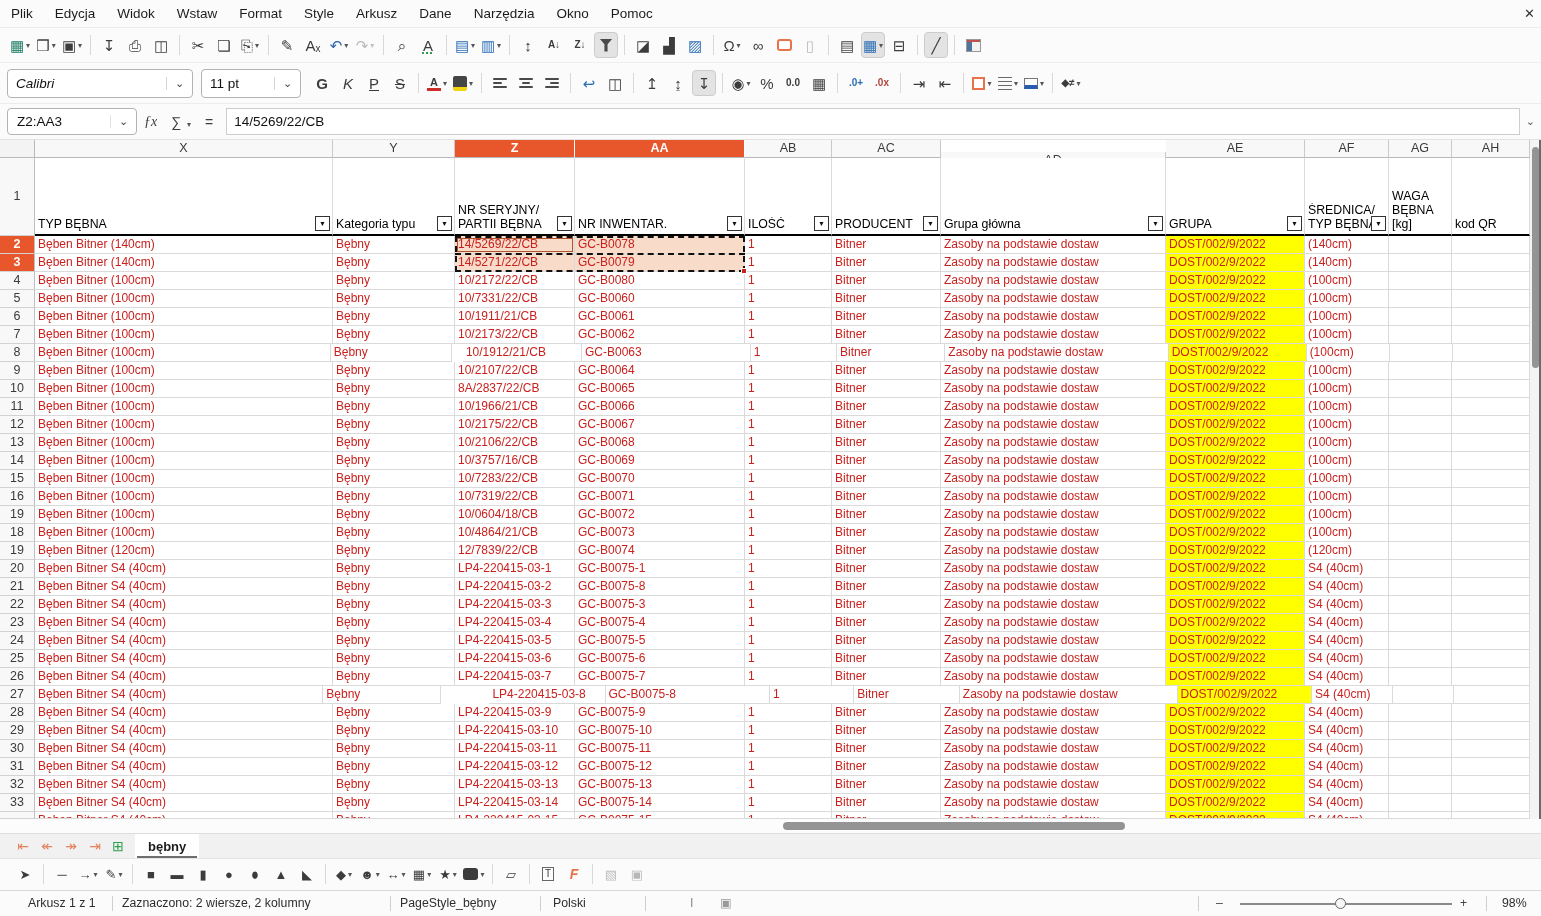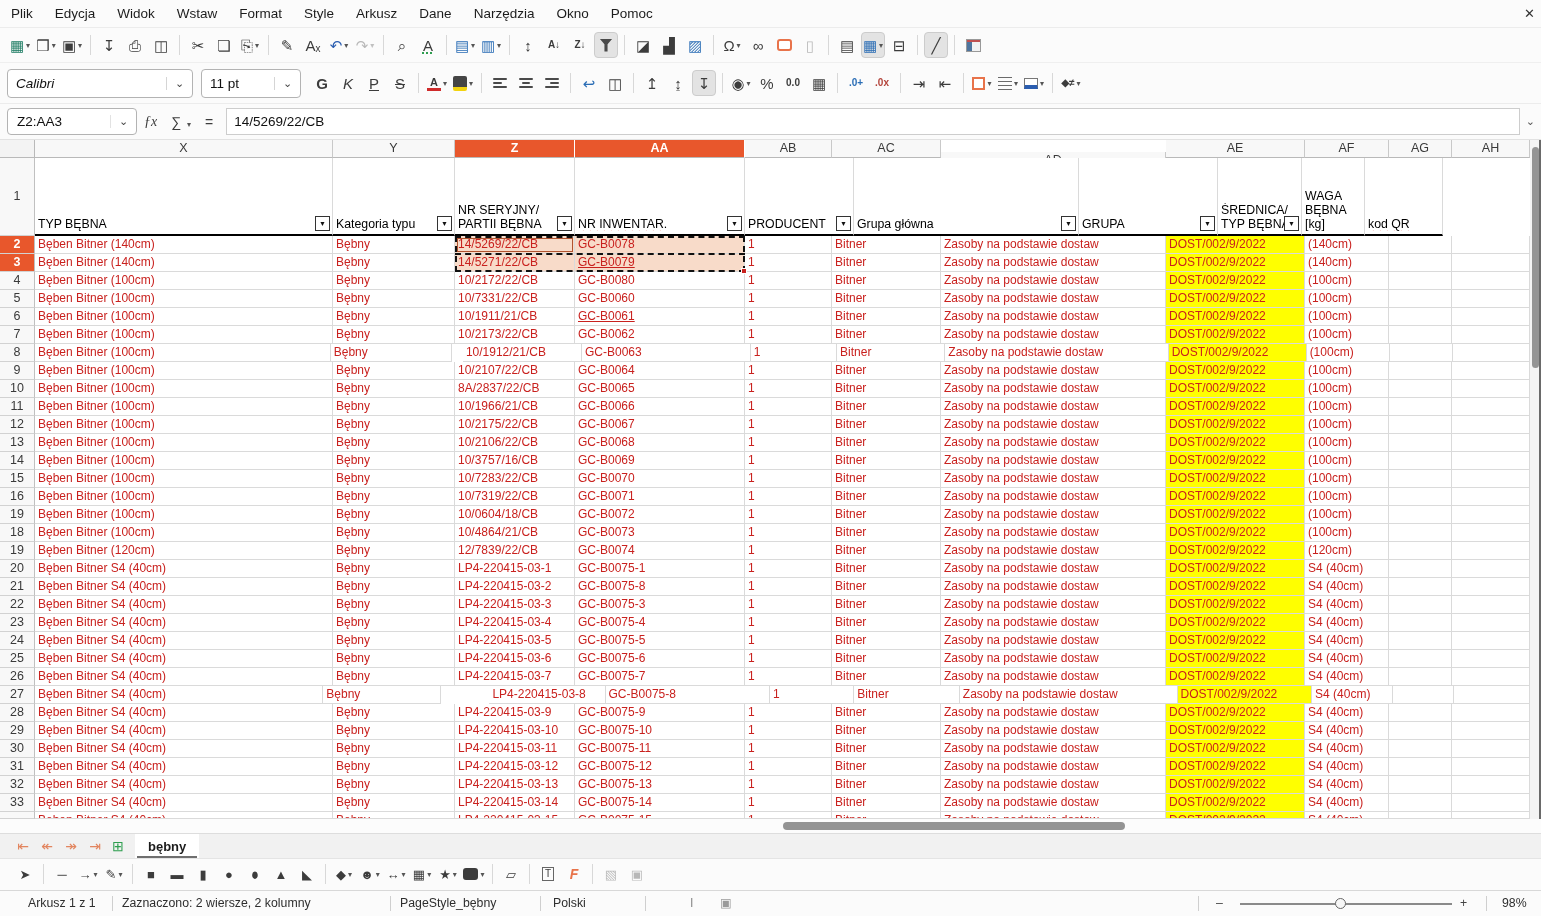--- a/index.html
+++ b/index.html
@@ -429,20 +429,24 @@
           </div>
           <div class="hcell" style="width: 120px;">
             <div class="hline">NR SERYJNY/</div>
             <div class="hline">PARTII BĘBNA</div>
             <span class="filterbtn">▼</span>
           </div>
           <div class="hcell" style="width: 170px;">
             <div class="hline misspell">NR INWENTAR.</div>
             <span class="filterbtn">▼</span>
           </div>
+          <div class="hcell" style="width: 87px;">
+            <div class="hline">ILOŚĆ</div>
+            <span class="filterbtn">▼</span>
+          </div>
           <div class="hcell" style="width: 109px;">
             <div class="hline">PRODUCENT</div>
             <span class="filterbtn">▼</span>
           </div>
           <div class="hcell" style="width: 225px;">
             <div class="hline">Grupa główna</div>
             <span class="filterbtn">▼</span>
           </div>
           <div class="hcell" style="width: 139px;">
             <div class="hline">GRUPA</div>
@@ -474,21 +478,21 @@
           <div class="cell yellow" style="width: 139px;">DOST/002/9/2022</div>
           <div class="cell" style="width: 84px;">(140cm)</div>
           <div class="cell" style="width: 63px;"></div>
           <div class="cell" style="width: 78px;"></div>
         </div>
         <div class="row">
           <div class="gut selhdr">3</div>
           <div class="cell" style="width: 298px;">Bęben Bitner (140cm)</div>
           <div class="cell" style="width: 122px;">Bębny</div>
           <div class="cell selcell" style="width: 120px;">14/5271/22/CB</div>
-          <div class="cell selcell" style="width: 170px; text-decoration: underline;">GC-B0079</div>
+          <div class="cell selcell" style="width: 170px;">GC-B0079</div>
           <div class="cell" style="width: 87px;">1</div>
           <div class="cell" style="width: 109px;">Bitner</div>
           <div class="cell" style="width: 225px;">Zasoby na podstawie dostaw</div>
           <div class="cell yellow" style="width: 139px;">DOST/002/9/2022</div>
           <div class="cell" style="width: 84px;">(140cm)</div>
           <div class="cell" style="width: 63px;"></div>
           <div class="cell" style="width: 78px;"></div>
         </div>
         <div class="row">
           <div class="gut">4</div>
@@ -516,21 +520,21 @@
           <div class="cell yellow" style="width: 139px;">DOST/002/9/2022</div>
           <div class="cell" style="width: 84px;">(100cm)</div>
           <div class="cell" style="width: 63px;"></div>
           <div class="cell" style="width: 78px;"></div>
         </div>
         <div class="row">
           <div class="gut">6</div>
           <div class="cell" style="width: 298px;">Bęben Bitner (100cm)</div>
           <div class="cell" style="width: 122px;">Bębny</div>
           <div class="cell" style="width: 120px;">10/1911/21/CB</div>
-          <div class="cell" style="width: 170px; text-decoration: underline;">GC-B0061</div>
+          <div class="cell" style="width: 170px;">GC-B0061</div>
           <div class="cell" style="width: 87px;">1</div>
           <div class="cell" style="width: 109px;">Bitner</div>
           <div class="cell" style="width: 225px;">Zasoby na podstawie dostaw</div>
           <div class="cell yellow" style="width: 139px;">DOST/002/9/2022</div>
           <div class="cell" style="width: 84px;">(100cm)</div>
           <div class="cell" style="width: 63px;"></div>
           <div class="cell" style="width: 78px;"></div>
         </div>
         <div class="row">
           <div class="gut">7</div>

